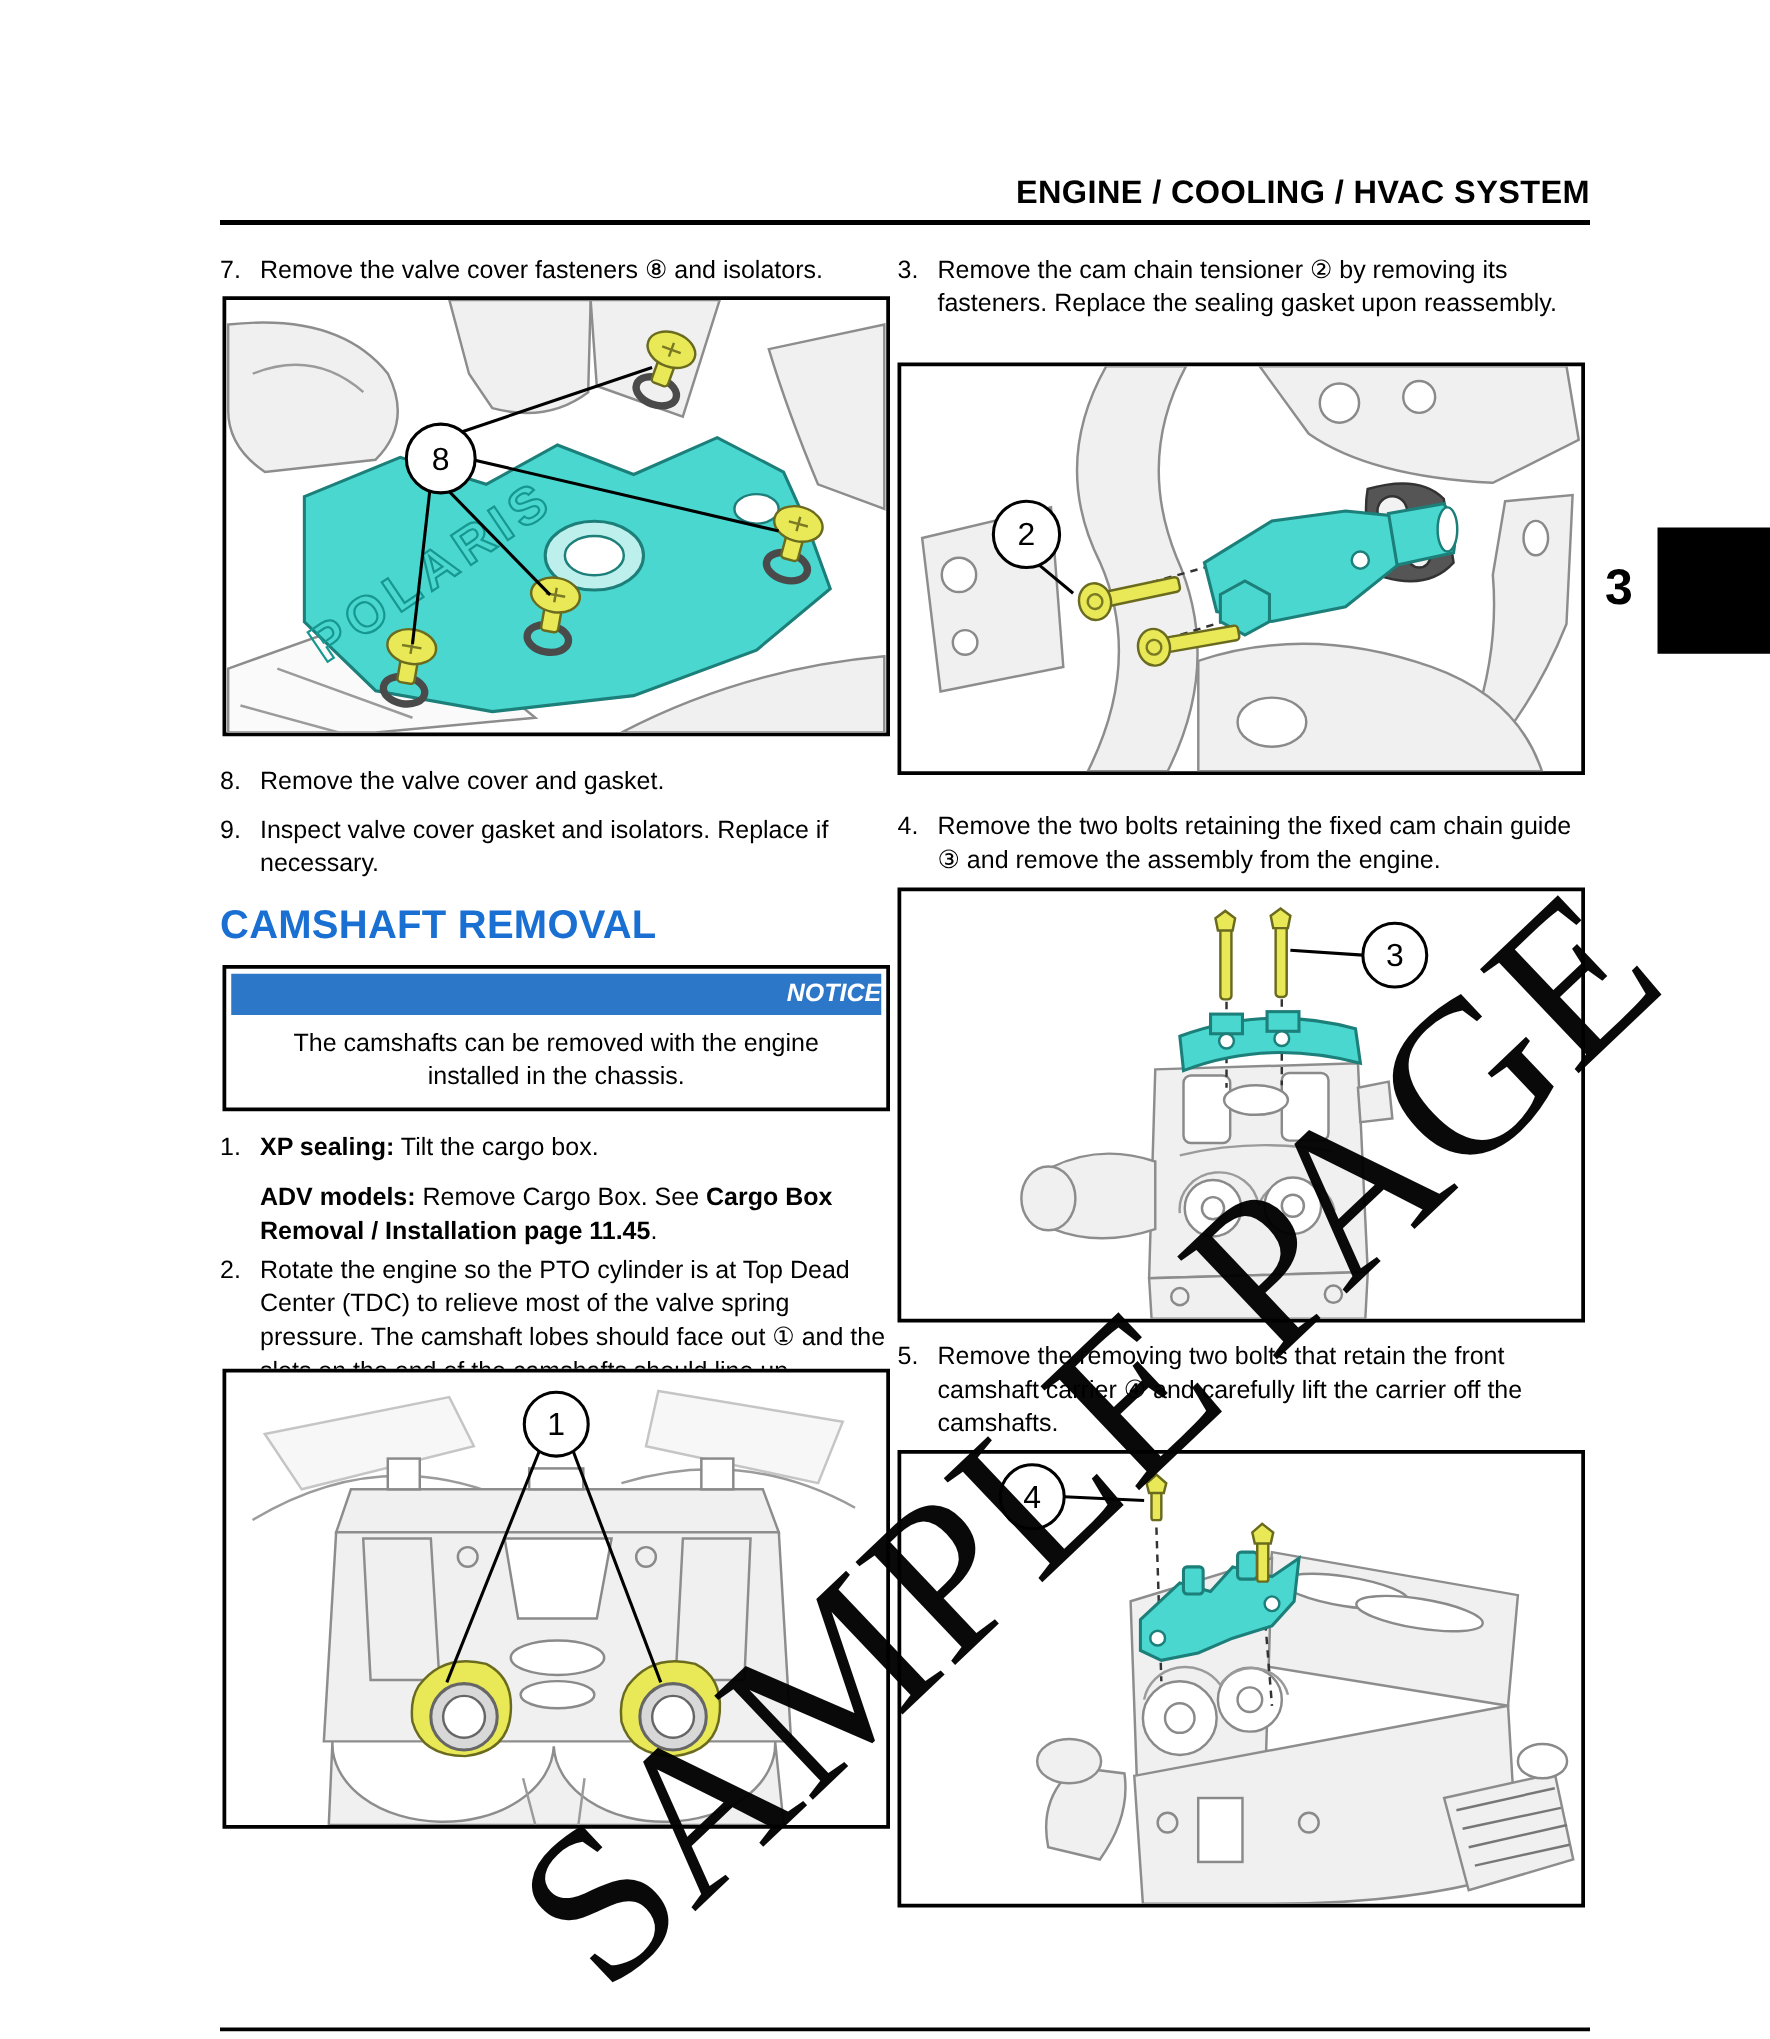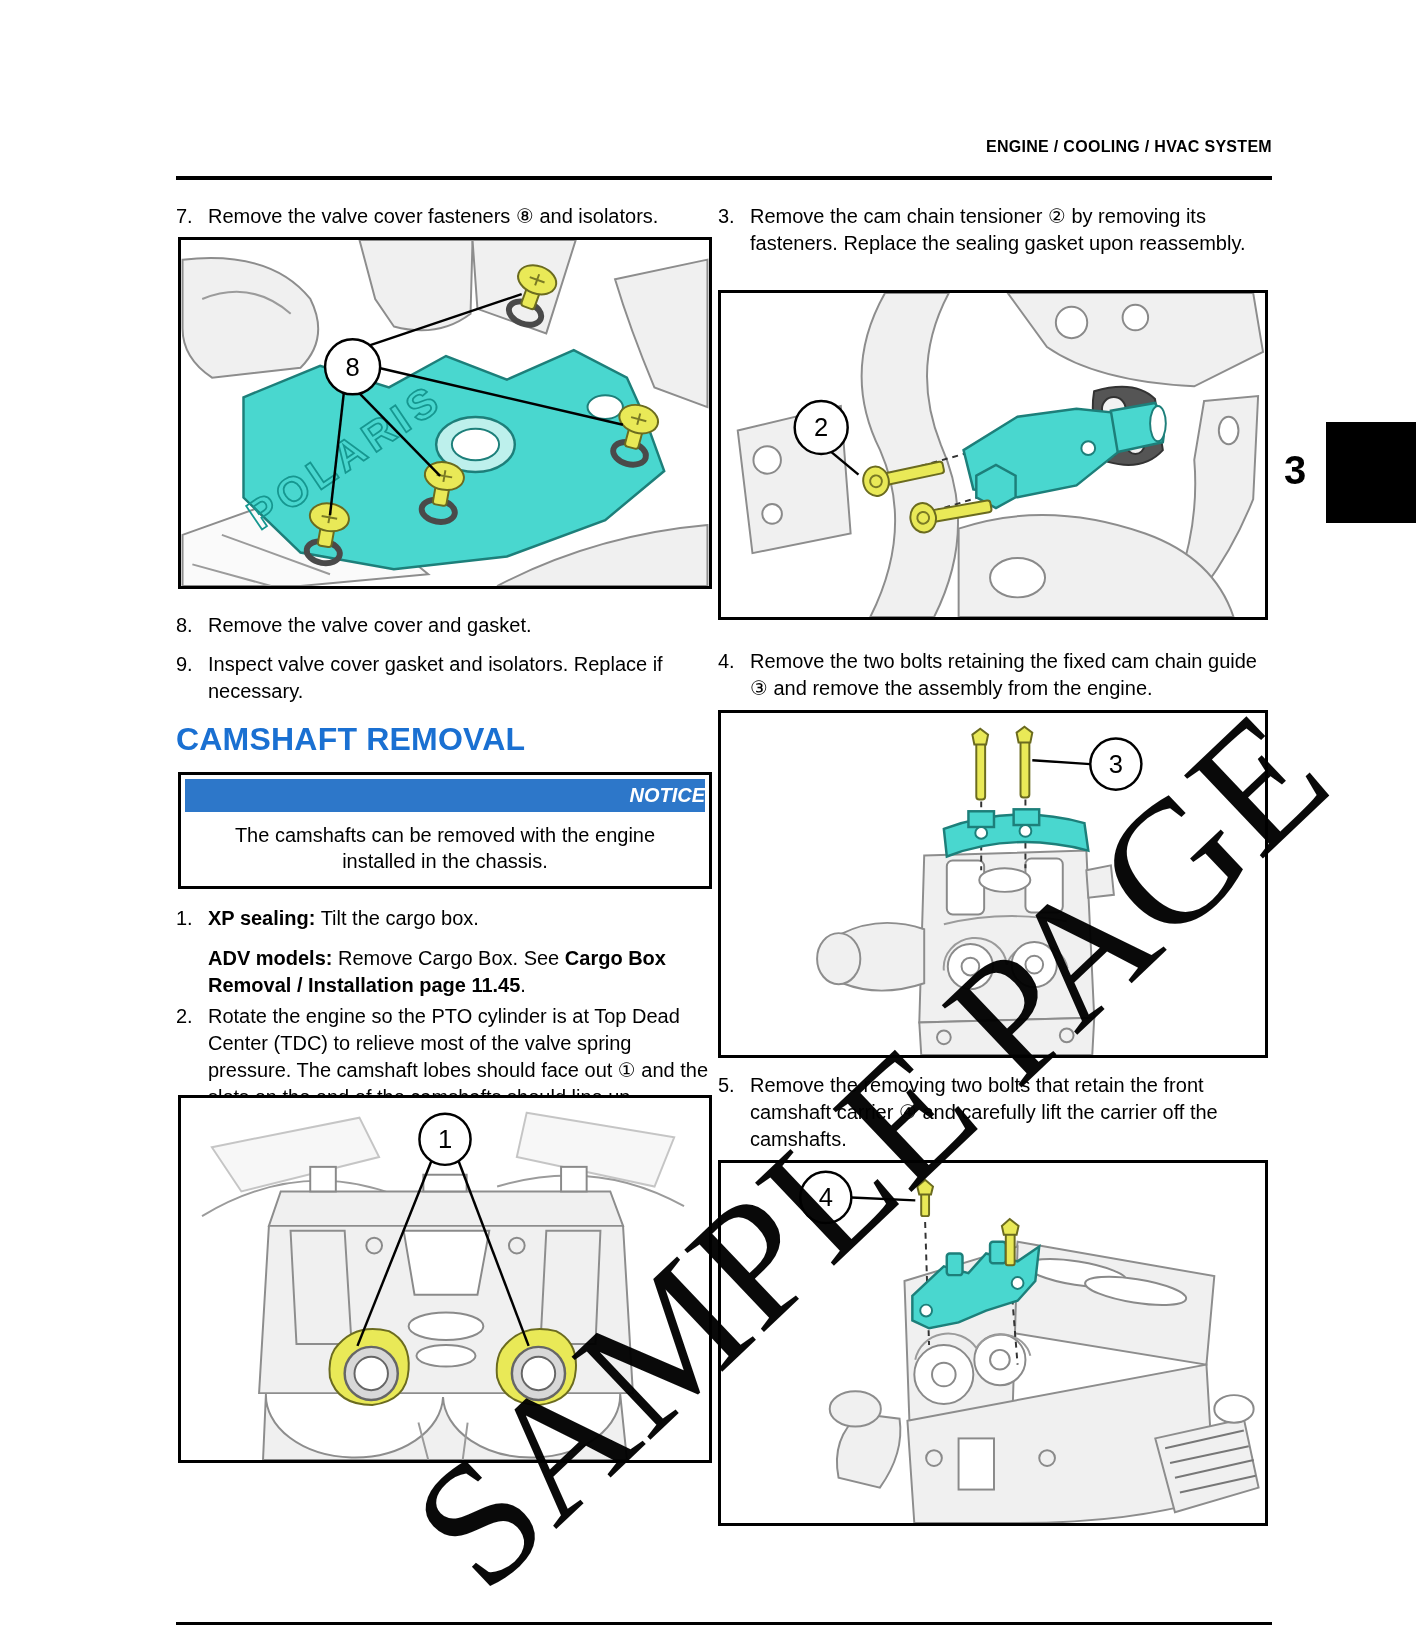--- a/index.html
+++ b/index.html
@@ -3,21 +3,21 @@
 <meta charset="utf-8">
 <style>
   html,body{margin:0;padding:0;}
   body{
     width:1416px;height:1631px;position:relative;background:#ffffff;
     font-family:"Liberation Sans","DejaVu Sans",sans-serif;color:#000;
     overflow:hidden;
   }
   
   .page-header{
-    position:absolute;right:144px;top:138px;font-size:16px;font-weight:bold;
+    position:absolute;right:144px;top:138px;font-size:26px;font-weight:bold;
     letter-spacing:0.3px;white-space:nowrap;
   }
   .header-rule{position:absolute;left:176px;top:176px;width:1096px;height:4px;background:#000;}
   .bottom-rule{position:absolute;left:176px;top:1622px;width:1096px;height:3px;background:#000;}
 
   .step{position:absolute;display:flex;font-size:20px;line-height:27px;}
   .step .num{width:32px;flex:none;}
   .step .body{flex:1;}
   .para-gap{margin-top:13px;}
   b.inb{font-weight:bold;}

